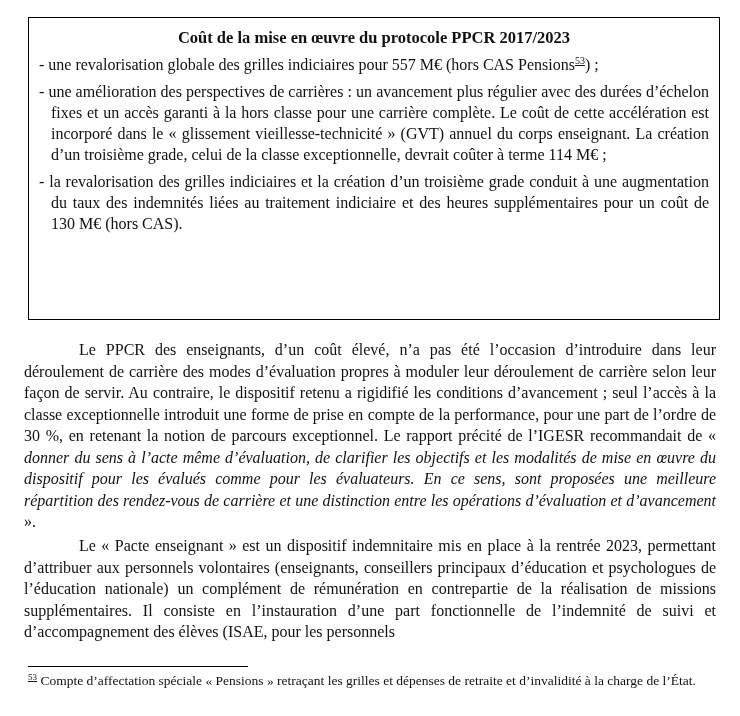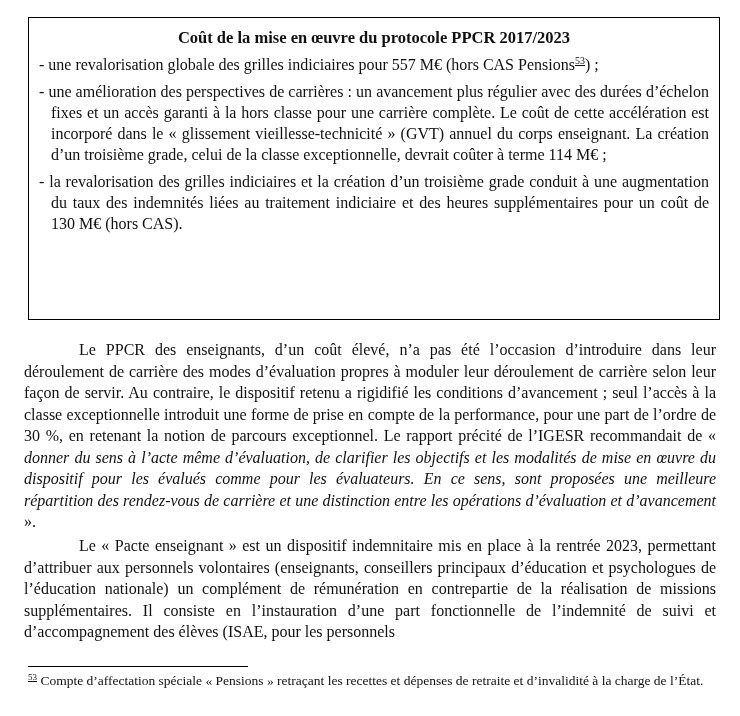--- a/index.html
+++ b/index.html
@@ -52,13 +52,13 @@
   <p class="bullet"><span>- une revalorisation globale des grilles indiciaires pour 557 M€ (hors CAS Pensions</span><sup>53</sup><span>) ;</span></p>
   <p class="bullet">- une amélioration des perspectives de carrières : un avancement plus régulier avec des durées d’échelon fixes et un accès garanti à la hors classe pour une carrière complète. Le coût de cette accélération est incorporé dans le « glissement vieillesse-technicité » (GVT) annuel du corps enseignant. La création d’un troisième grade, celui de la classe exceptionnelle, devrait coûter à terme 114 M€ ;</p>
   <p class="bullet">- la revalorisation des grilles indiciaires et la création d’un troisième grade conduit à une augmentation du taux des indemnités liées au traitement indiciaire et des heures supplémentaires pour un coût de 130 M€ (hors CAS).</p>
 </div>
 
 <p class="para p1"><span class="indent"></span><span>Le PPCR des enseignants, d’un coût élevé, n’a pas été l’occasion d’introduire dans leur déroulement de carrière des modes d’évaluation propres à moduler leur déroulement de carrière selon leur façon de servir. Au contraire, le dispositif retenu a rigidifié les conditions d’avancement ; seul l’accès à la classe exceptionnelle introduit une forme de prise en compte de la performance, pour une part de l’ordre de 30 %, en retenant la notion de parcours exceptionnel. Le rapport précité de l’IGESR recommandait de « </span><em>donner du sens à l’acte même d’évaluation, de clarifier les objectifs et les modalités de mise en œuvre du dispositif pour les évalués comme pour les évaluateurs. En ce sens, sont proposées une meilleure répartition des rendez-vous de carrière et une distinction entre les opérations d’évaluation et d’avancement</em><span> ».</span></p>
 
 <p class="para p2"><span class="indent"></span><span>Le « Pacte enseignant » est un dispositif indemnitaire mis en place à la rentrée 2023, permettant d’attribuer aux personnels volontaires (enseignants, conseillers principaux d’éducation et psychologues de l’éducation nationale) un complément de rémunération en contrepartie de la réalisation de missions supplémentaires. Il consiste en l’instauration d’une part fonctionnelle de l’indemnité de suivi et d’accompagnement des élèves (ISAE, pour les personnels</span></p>
 
 <div class="fn-rule"></div>
-<p class="footnote"><sup>53</sup><span> Compte d’affectation spéciale « Pensions » retraçant les recettes et dépenses de retraite et d’invalidité à la charge de l’État.</span></p>
+<p class="footnote"><sup>53</sup><span> Compte d’affectation spéciale « Pensions » retraçant les grilles et dépenses de retraite et d’invalidité à la charge de l’État.</span></p>
 
 </body></html>

